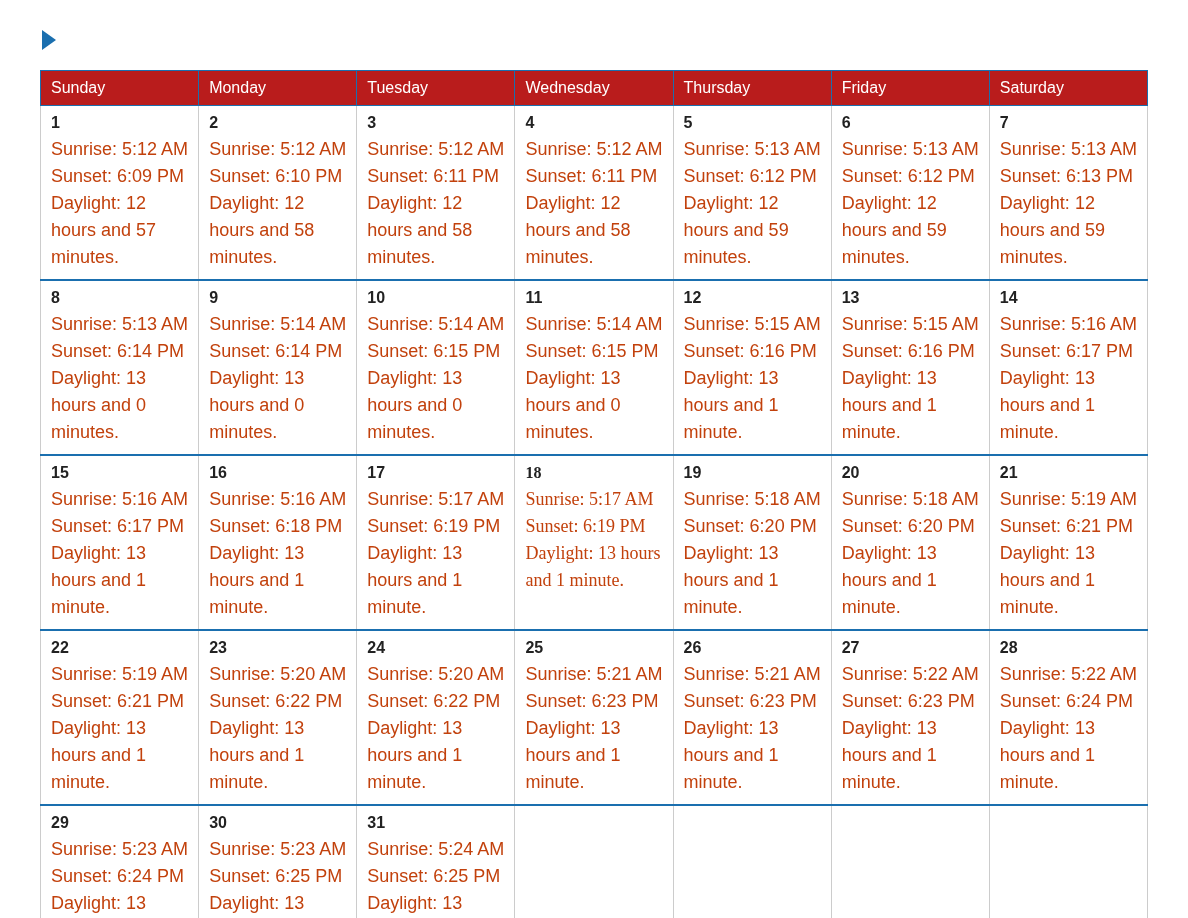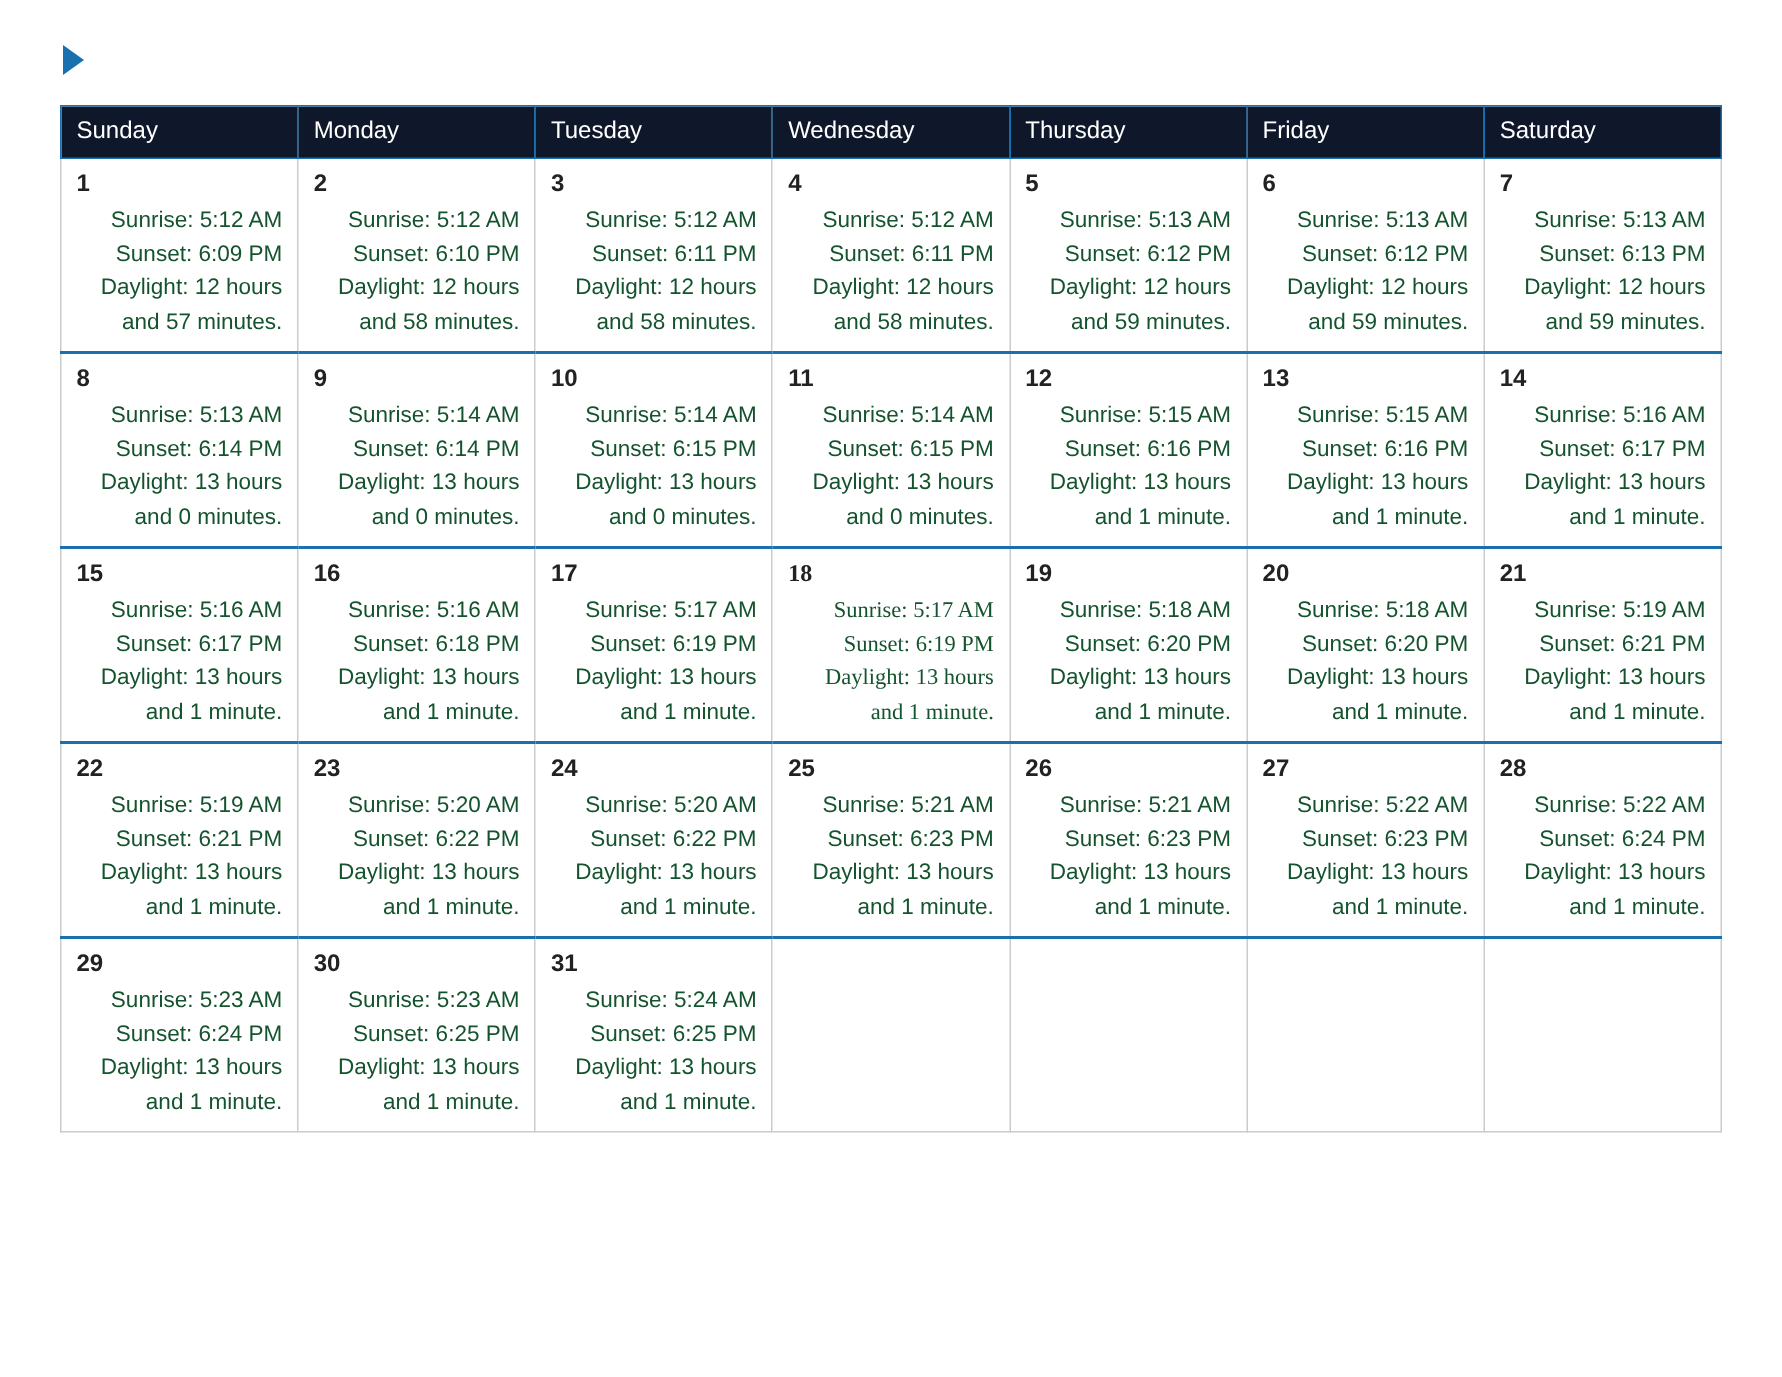--- a/index.html
+++ b/index.html
@@ -57,21 +57,21 @@
       font-size: 20px;
       color: #555;
       margin-top: 4px;
     }
     .calendar-table {
       width: 100%;
       border-collapse: collapse;
       border: 1px solid #aaa;
     }
     .calendar-table th {
-      background-color: #0f172a;
+      background-color: #b91c1c;
       color: #fff;
       font-size: 16px;
       font-weight: normal;
       padding: 8px 10px;
       text-align: left;
       border: 1px solid #1a6faf;
     }
     .calendar-table td {
       vertical-align: top;
       padding: 8px 10px;
@@ -82,24 +82,23 @@
       min-height: 100px;
     }
     .day-number {
       font-size: 16px;
       font-weight: bold;
       color: #222;
       display: block;
       margin-bottom: 4px;
     }
     .day-info {
-      font-size: 15px;
+      font-size: 18px;
       line-height: 1.5;
-      color: #14532d;
-      text-align: right;
+      color: #c2410c;
     }
     .empty-cell {
       background: #fff;
     }
     tr:not(:last-child) td {
       border-bottom: 2px solid #1a6faf;
     }
   </style>
 </head>
 <body>

